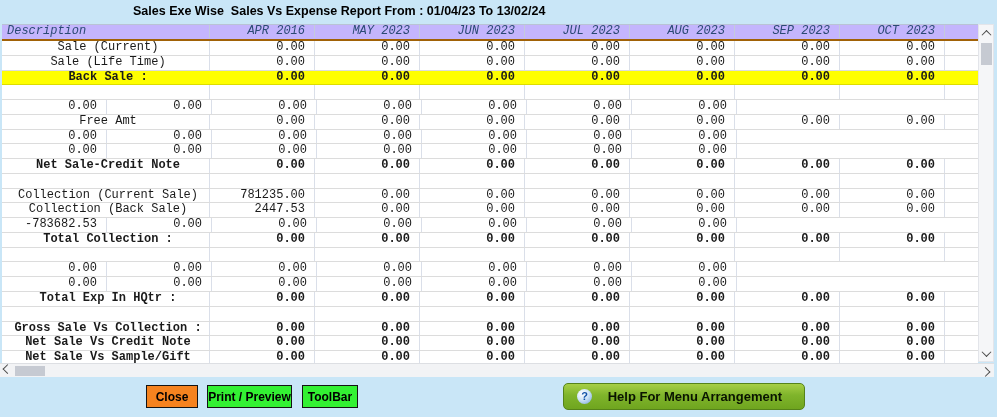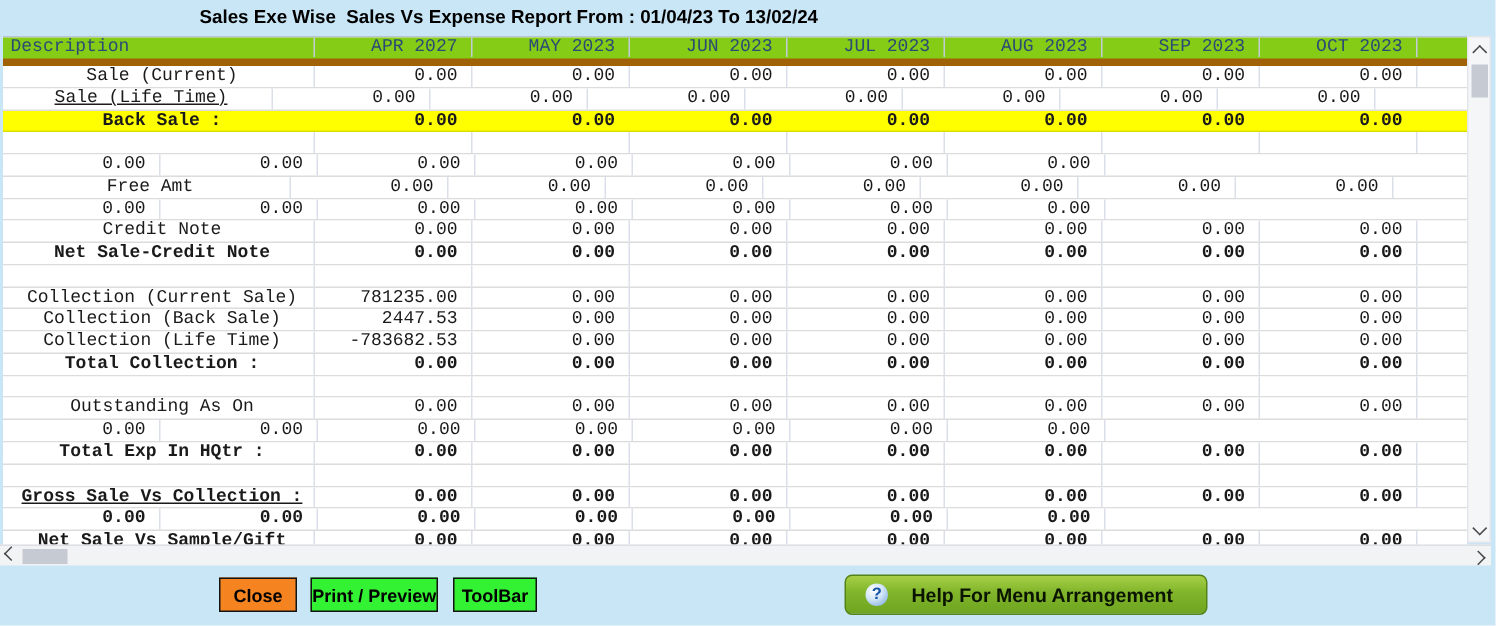--- a/index.html
+++ b/index.html
@@ -12,21 +12,21 @@
   .titlebar{position:absolute;left:0;top:0;width:997px;height:24px;}
   .title{
     position:absolute;left:133px;top:4px;
     font-size:12.5px;font-weight:bold;color:#000;white-space:pre;
   }
   
   .table-wrap{
     position:absolute;left:2px;top:24px;width:976px;background:#fff;
     border-top:1px solid #b9c3d5;
   }
-  .thead{display:flex;height:14px;background:#84cc16;border-bottom:5px solid #a16207;}
+  .thead{display:flex;height:14px;background:#c4b5fd;border-bottom:2px solid #a16207;font-style:italic;}
   .hc{
     box-sizing:border-box;height:13px;line-height:13px;
     font-family:"Liberation Mono", monospace;font-size:12px;color:#2B4A75;
     border-right:1px solid #c3cbdb;white-space:nowrap;overflow:hidden;flex:none;
   }
   .hc.lbl{padding-left:5px;text-align:left;}
   .hc.num{padding-right:9px;text-align:right;}
   .hc.fill{border-right:none;flex:1;}
   .tr{
     display:flex;height:14.77px;box-sizing:border-box;background:#fff;
@@ -92,21 +92,21 @@
 </head>
 <body>
 
 <div class="titlebar">
   <span class="title">Sales Exe Wise  Sales Vs Expense Report From : 01/04/23 To 13/02/24</span>
 </div>
 
 <div class="table-wrap">
   <div class="thead" id="thead">
       <div class="hc lbl" style="width: 208px;">Description</div>
-      <div class="hc num" style="width: 105px;">APR 2027</div>
+      <div class="hc num" style="width: 105px;">APR 2016</div>
       <div class="hc num" style="width: 105px;">MAY 2023</div>
       <div class="hc num" style="width: 105px;">JUN 2023</div>
       <div class="hc num" style="width: 105px;">JUL 2023</div>
       <div class="hc num" style="width: 105px;">AUG 2023</div>
       <div class="hc num" style="width: 105px;">SEP 2023</div>
       <div class="hc num" style="width: 105px;">OCT 2023</div>
       <div class="hc fill"></div>
     </div>
   <div id="tbody">
       <div class="tr">
@@ -114,21 +114,21 @@
         <div class="td num" style="width: 105px;">0.00</div>
         <div class="td num" style="width: 105px;">0.00</div>
         <div class="td num" style="width: 105px;">0.00</div>
         <div class="td num" style="width: 105px;">0.00</div>
         <div class="td num" style="width: 105px;">0.00</div>
         <div class="td num" style="width: 105px;">0.00</div>
         <div class="td num" style="width: 105px;">0.00</div>
         <div class="td fill"></div>
       </div>
       <div class="tr">
-        <div class="td lbl" style="width: 180px; text-decoration: underline;">Sale (Life Time)</div>
+        <div class="td lbl" style="width: 208px;">Sale (Life Time)</div>
         <div class="td num" style="width: 105px;">0.00</div>
         <div class="td num" style="width: 105px;">0.00</div>
         <div class="td num" style="width: 105px;">0.00</div>
         <div class="td num" style="width: 105px;">0.00</div>
         <div class="td num" style="width: 105px;">0.00</div>
         <div class="td num" style="width: 105px;">0.00</div>
         <div class="td num" style="width: 105px;">0.00</div>
         <div class="td fill"></div>
       </div>
       <div class="tr highlight">
@@ -157,42 +157,41 @@
         <div class="td num" style="width: 105px;">0.00</div>
         <div class="td num" style="width: 105px;">0.00</div>
         <div class="td num" style="width: 105px;">0.00</div>
         <div class="td num" style="width: 105px;">0.00</div>
         <div class="td num" style="width: 105px;">0.00</div>
         <div class="td num" style="width: 105px;">0.00</div>
         <div class="td num" style="width: 105px;">0.00</div>
         <div class="td fill"></div>
       </div>
       <div class="tr">
-        <div class="td lbl" style="width: 192px;">Free Amt</div>
-        <div class="td num" style="width: 105px;">0.00</div>
-        <div class="td num" style="width: 105px;">0.00</div>
-        <div class="td num" style="width: 105px;">0.00</div>
-        <div class="td num" style="width: 105px;">0.00</div>
-        <div class="td num" style="width: 105px;">0.00</div>
-        <div class="td num" style="width: 105px;">0.00</div>
-        <div class="td num" style="width: 105px;">0.00</div>
-        <div class="td fill"></div>
-      </div>
-      <div class="tr">
-        <div class="td num" style="width: 105px;">0.00</div>
-        <div class="td num" style="width: 105px;">0.00</div>
-        <div class="td num" style="width: 105px;">0.00</div>
-        <div class="td num" style="width: 105px;">0.00</div>
-        <div class="td num" style="width: 105px;">0.00</div>
-        <div class="td num" style="width: 105px;">0.00</div>
-        <div class="td num" style="width: 105px;">0.00</div>
-        <div class="td fill"></div>
-      </div>
-      <div class="tr">
-        <div class="td lbl" style="width: 208px;">Credit Note</div>
+        <div class="td lbl" style="width: 208px;">Free Amt</div>
+        <div class="td num" style="width: 105px;">0.00</div>
+        <div class="td num" style="width: 105px;">0.00</div>
+        <div class="td num" style="width: 105px;">0.00</div>
+        <div class="td num" style="width: 105px;">0.00</div>
+        <div class="td num" style="width: 105px;">0.00</div>
+        <div class="td num" style="width: 105px;">0.00</div>
+        <div class="td num" style="width: 105px;">0.00</div>
+        <div class="td fill"></div>
+      </div>
+      <div class="tr">
+        <div class="td num" style="width: 105px;">0.00</div>
+        <div class="td num" style="width: 105px;">0.00</div>
+        <div class="td num" style="width: 105px;">0.00</div>
+        <div class="td num" style="width: 105px;">0.00</div>
+        <div class="td num" style="width: 105px;">0.00</div>
+        <div class="td num" style="width: 105px;">0.00</div>
+        <div class="td num" style="width: 105px;">0.00</div>
+        <div class="td fill"></div>
+      </div>
+      <div class="tr">
         <div class="td num" style="width: 105px;">0.00</div>
         <div class="td num" style="width: 105px;">0.00</div>
         <div class="td num" style="width: 105px;">0.00</div>
         <div class="td num" style="width: 105px;">0.00</div>
         <div class="td num" style="width: 105px;">0.00</div>
         <div class="td num" style="width: 105px;">0.00</div>
         <div class="td num" style="width: 105px;">0.00</div>
         <div class="td fill"></div>
       </div>
       <div class="tr bold">
@@ -233,21 +232,20 @@
         <div class="td num" style="width: 105px; font-family: Liberation Mono, monospace;">2447.53</div>
         <div class="td num" style="width: 105px;">0.00</div>
         <div class="td num" style="width: 105px;">0.00</div>
         <div class="td num" style="width: 105px;">0.00</div>
         <div class="td num" style="width: 105px;">0.00</div>
         <div class="td num" style="width: 105px;">0.00</div>
         <div class="td num" style="width: 105px;">0.00</div>
         <div class="td fill"></div>
       </div>
       <div class="tr">
-        <div class="td lbl" style="width: 208px;">Collection (Life Time)</div>
         <div class="td num" style="width: 105px;">-783682.53</div>
         <div class="td num" style="width: 105px;">0.00</div>
         <div class="td num" style="width: 105px;">0.00</div>
         <div class="td num" style="width: 105px;">0.00</div>
         <div class="td num" style="width: 105px;">0.00</div>
         <div class="td num" style="width: 105px;">0.00</div>
         <div class="td num" style="width: 105px;">0.00</div>
         <div class="td fill"></div>
       </div>
       <div class="tr bold">
@@ -266,21 +264,20 @@
         <div class="td num" style="width: 105px;"></div>
         <div class="td num" style="width: 105px;"></div>
         <div class="td num" style="width: 105px;"></div>
         <div class="td num" style="width: 105px;"></div>
         <div class="td num" style="width: 105px;"></div>
         <div class="td num" style="width: 105px;"></div>
         <div class="td num" style="width: 105px;"></div>
         <div class="td fill"></div>
       </div>
       <div class="tr">
-        <div class="td lbl" style="width: 208px;">Outstanding As On</div>
         <div class="td num" style="width: 105px;">0.00</div>
         <div class="td num" style="width: 105px;">0.00</div>
         <div class="td num" style="width: 105px;">0.00</div>
         <div class="td num" style="width: 105px;">0.00</div>
         <div class="td num" style="width: 105px;">0.00</div>
         <div class="td num" style="width: 105px;">0.00</div>
         <div class="td num" style="width: 105px;">0.00</div>
         <div class="td fill"></div>
       </div>
       <div class="tr">
@@ -309,31 +306,32 @@
         <div class="td num" style="width: 105px;"></div>
         <div class="td num" style="width: 105px;"></div>
         <div class="td num" style="width: 105px;"></div>
         <div class="td num" style="width: 105px;"></div>
         <div class="td num" style="width: 105px;"></div>
         <div class="td num" style="width: 105px;"></div>
         <div class="td num" style="width: 105px;"></div>
         <div class="td fill"></div>
       </div>
       <div class="tr bold">
-        <div class="td lbl" style="width: 208px; text-decoration: underline;">Gross Sale Vs Collection :</div>
-        <div class="td num" style="width: 105px;">0.00</div>
-        <div class="td num" style="width: 105px;">0.00</div>
-        <div class="td num" style="width: 105px;">0.00</div>
-        <div class="td num" style="width: 105px;">0.00</div>
-        <div class="td num" style="width: 105px;">0.00</div>
-        <div class="td num" style="width: 105px;">0.00</div>
-        <div class="td num" style="width: 105px;">0.00</div>
-        <div class="td fill"></div>
-      </div>
-      <div class="tr bold">
+        <div class="td lbl" style="width: 208px;">Gross Sale Vs Collection :</div>
+        <div class="td num" style="width: 105px;">0.00</div>
+        <div class="td num" style="width: 105px;">0.00</div>
+        <div class="td num" style="width: 105px;">0.00</div>
+        <div class="td num" style="width: 105px;">0.00</div>
+        <div class="td num" style="width: 105px;">0.00</div>
+        <div class="td num" style="width: 105px;">0.00</div>
+        <div class="td num" style="width: 105px;">0.00</div>
+        <div class="td fill"></div>
+      </div>
+      <div class="tr bold">
+        <div class="td lbl" style="width: 208px;">Net Sale Vs Credit Note</div>
         <div class="td num" style="width: 105px;">0.00</div>
         <div class="td num" style="width: 105px;">0.00</div>
         <div class="td num" style="width: 105px;">0.00</div>
         <div class="td num" style="width: 105px;">0.00</div>
         <div class="td num" style="width: 105px;">0.00</div>
         <div class="td num" style="width: 105px;">0.00</div>
         <div class="td num" style="width: 105px;">0.00</div>
         <div class="td fill"></div>
       </div>
       <div class="tr bold">

